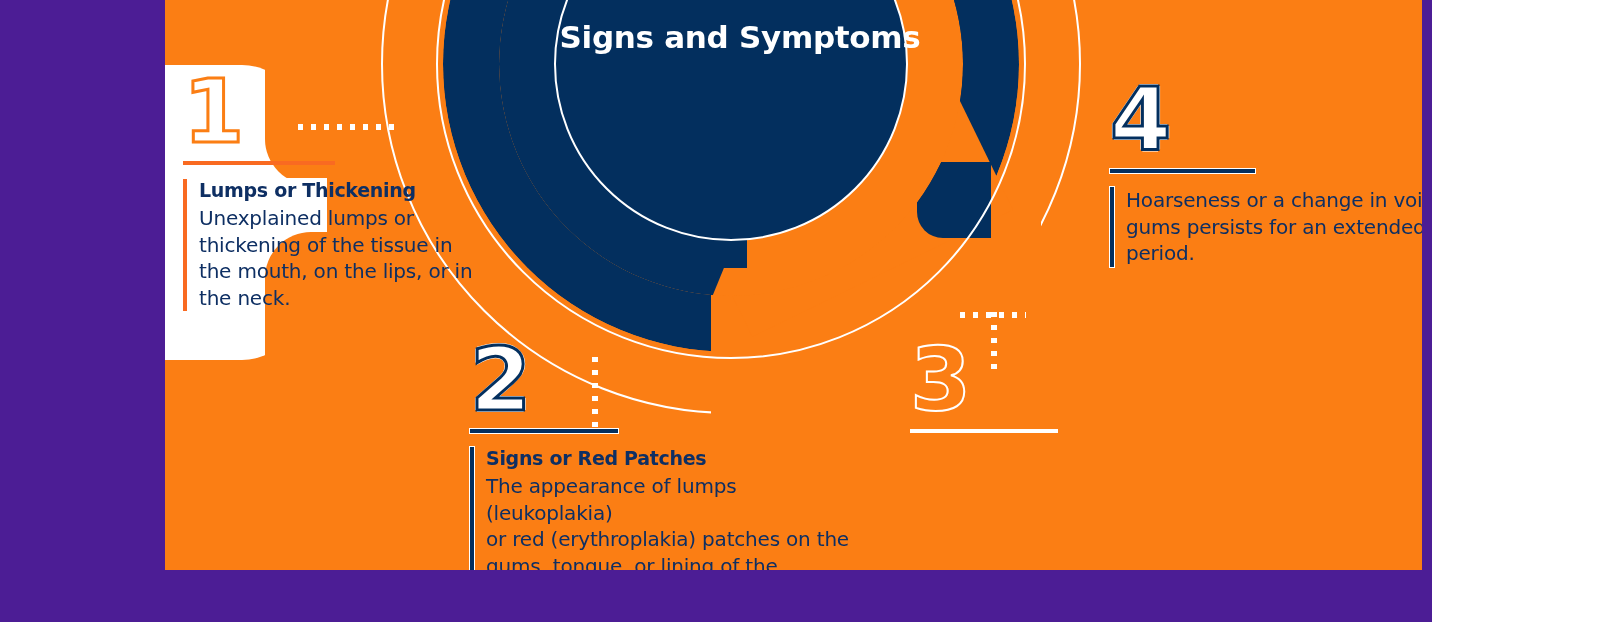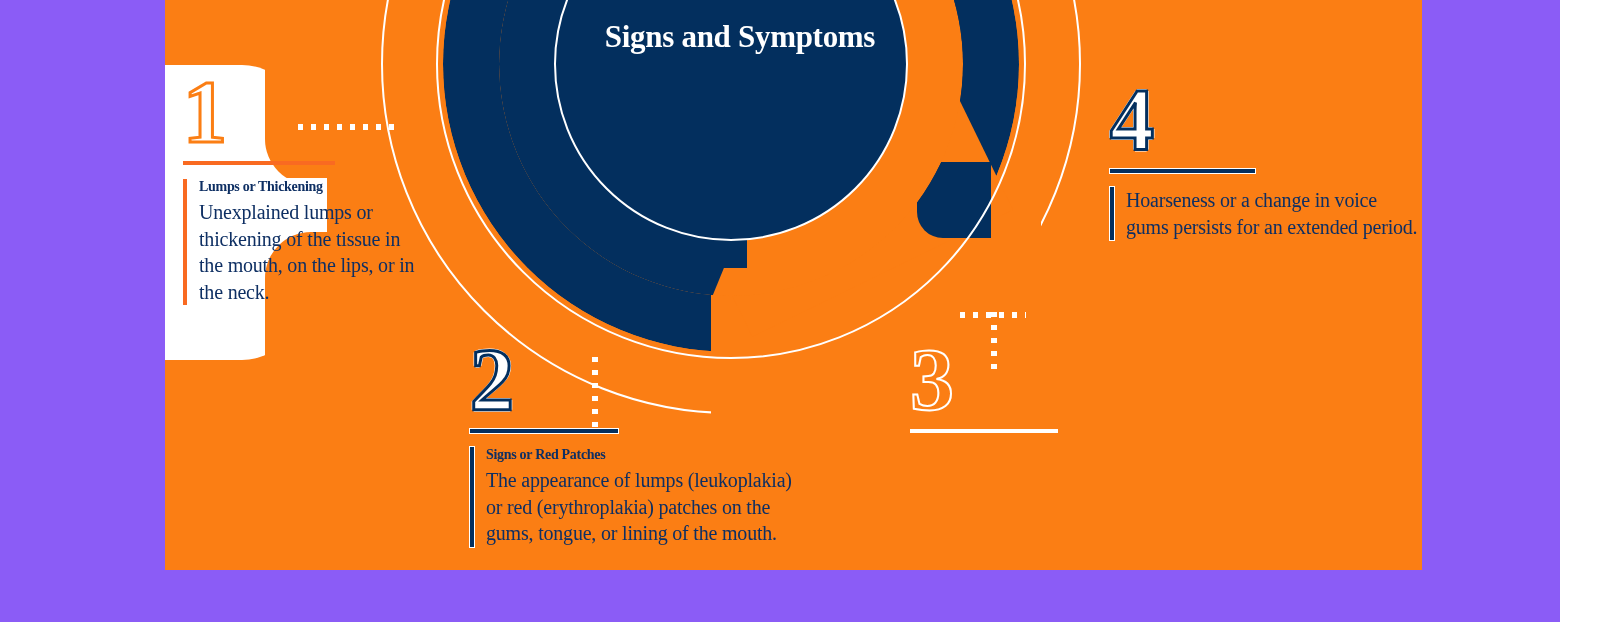--- a/index.html
+++ b/index.html
@@ -11,24 +11,23 @@
   body {
     width: 1600px;
     height: 622px;
     font-family: "DejaVu Sans", "Liberation Sans", sans-serif;
     overflow: hidden;
   }
 
   
   #stage {
     position: relative;
-    width: 1560px;
+    width: 1432px;
     height: 622px;
-    background: #8b5cf6;
-    font-family: Liberation Serif, serif;
+    background: #4c1d95;
   }
 
   
   #canvas-panel {
     position: absolute;
     left: 165px;
     top: 0px;
     width: 1257px;
     height: 570px;
     background: #fb7e14;
@@ -253,21 +252,21 @@
     width: 4px;
     flex: 0 0 4px;
     margin-right: 12px;
   }
   .vbar-orange { background: #f96a21; }
   .vbar-navy   { background: #032f5e; outline: 1px solid #ffffff; }
   .vbar-white  { background: #f96a21; outline: 2px solid #ffffff; }
 
   .item-heading {
     color: #0e2f63;
-    font-size: 14px;
+    font-size: 19px;
     font-weight: bold;
     line-height: 1.2;
     letter-spacing: -0.3px;
     white-space: nowrap;
     margin-bottom: 3px;
   }
   .item-desc {
     color: #0e2f63;
     font-size: 20px;
     font-weight: 500;

